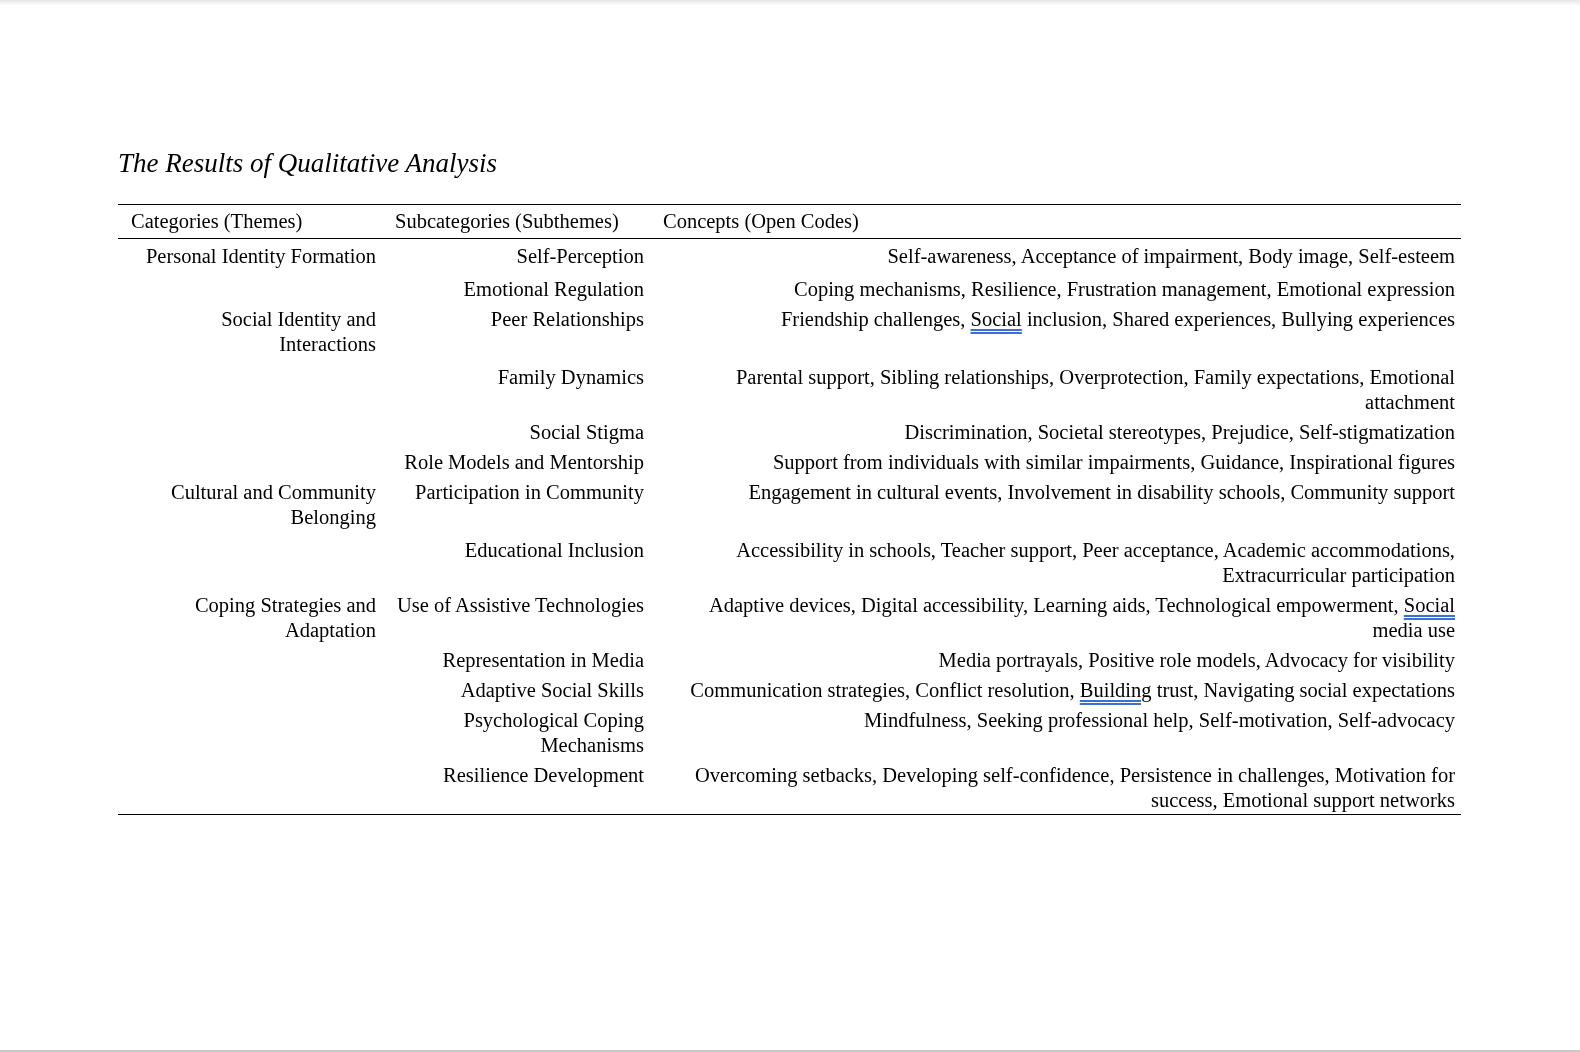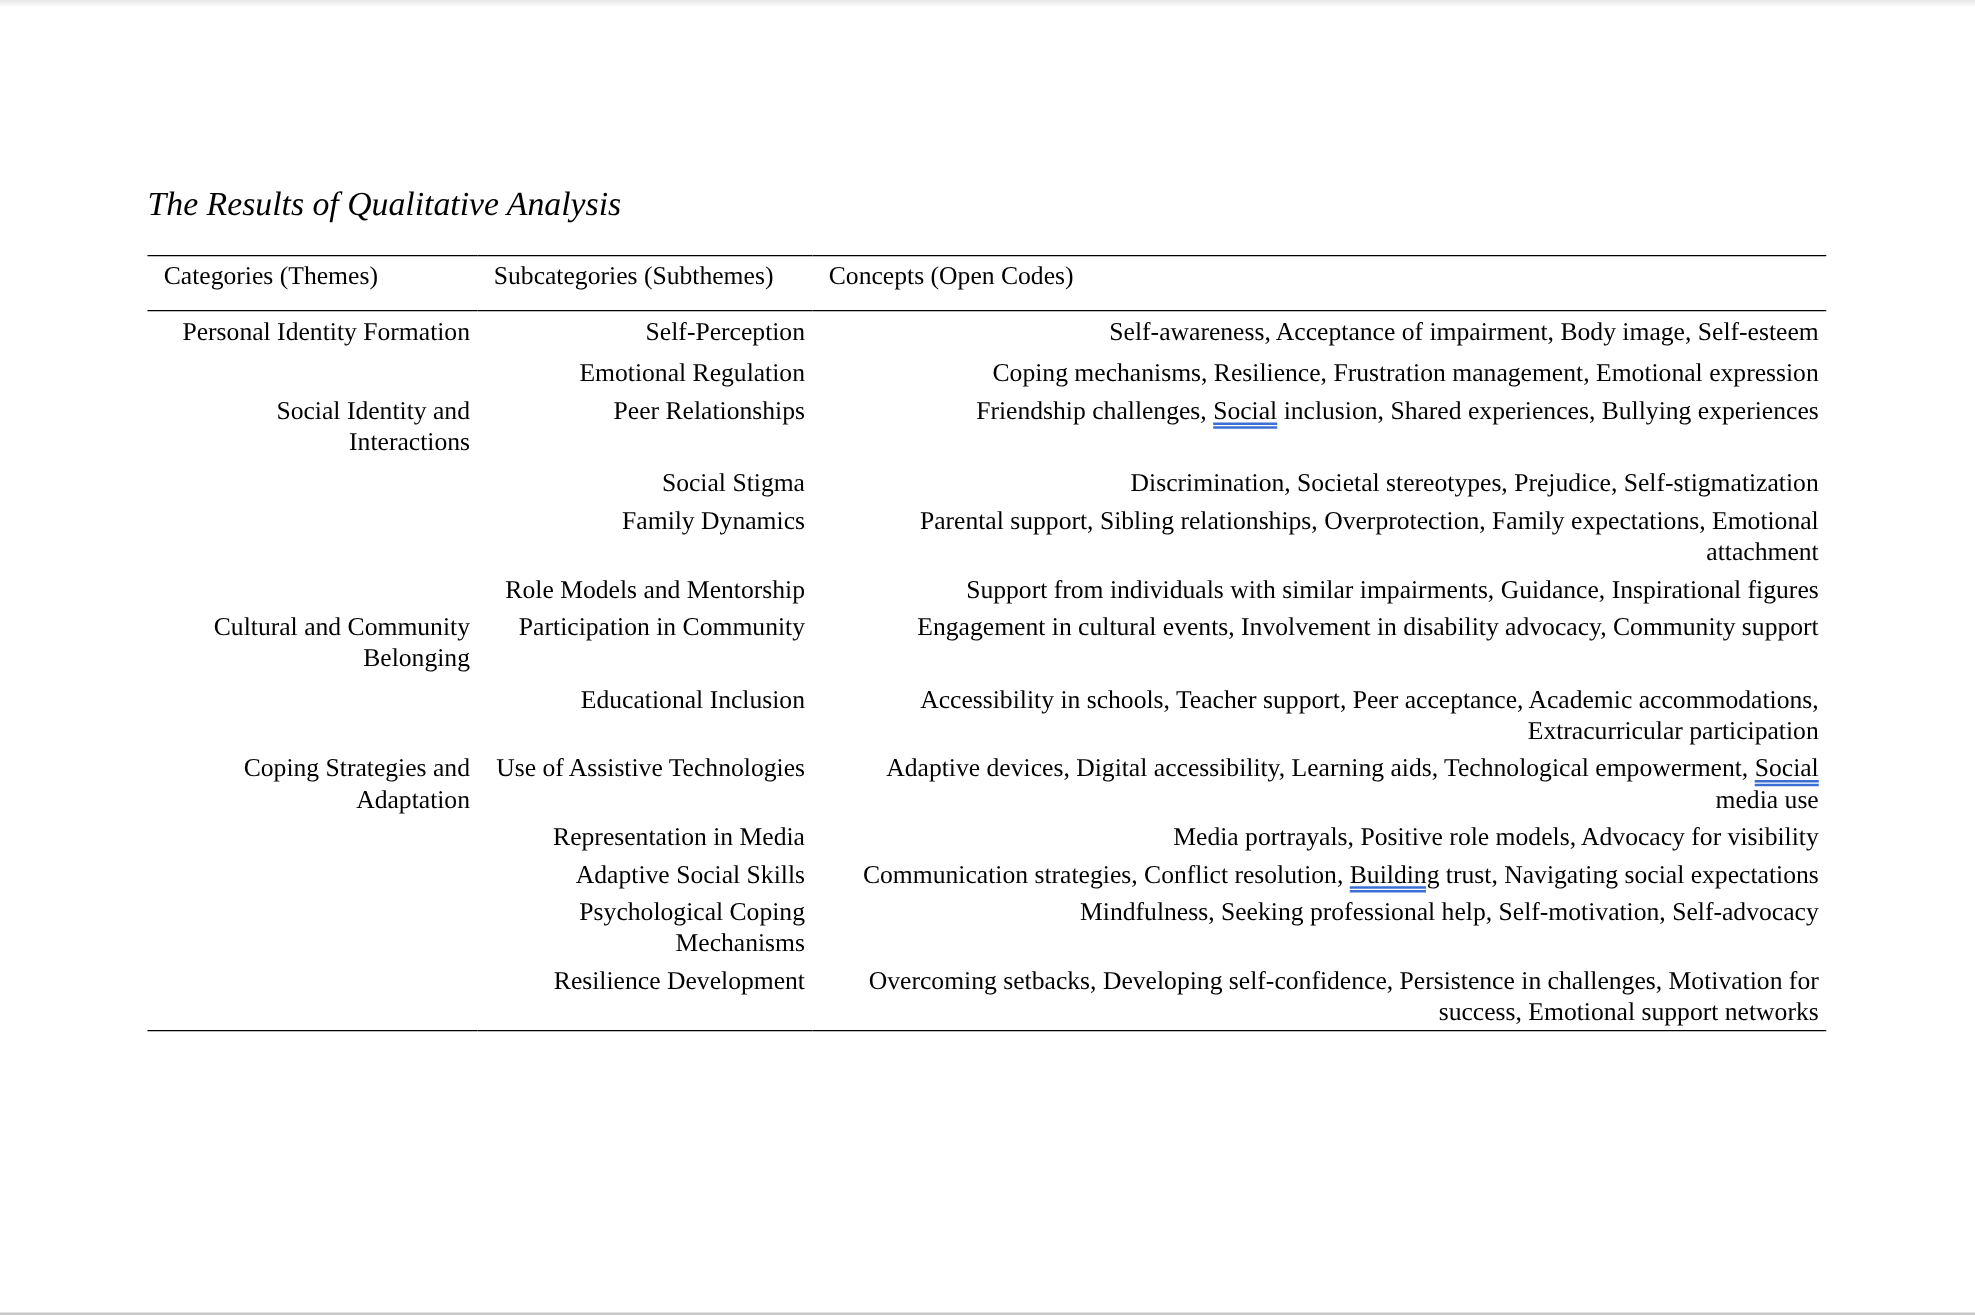--- a/index.html
+++ b/index.html
@@ -51,21 +51,21 @@
       border-top: 1.5px solid #000;
       border-bottom: 1.5px solid #000;
     }
     table.results col.c1 { width: 264px; }
     table.results col.c2 { width: 268px; }
     table.results col.c3 { width: 811px; }
     table.results th {
       font-weight: normal;
       text-align: left;
       vertical-align: top;
-      padding: 4px 6px 14px 13px;
+      padding: 4px 6px 4px 13px;
       border-bottom: 1.5px solid #000;
       white-space: nowrap;
     }
     table.results td {
       vertical-align: top;
       text-align: right;
       padding: 4px 6px 1px 13px;
     }
     table.results tr.first-row td { padding-top: 5px; }
     table.results tr.gap td { padding-bottom: 4px; }
@@ -108,37 +108,37 @@
         <td>Emotional Regulation</td>
         <td>Coping mechanisms, Resilience, Frustration management, Emotional expression</td>
       </tr>
       <tr class="gap">
         <td>Social Identity and Interactions</td>
         <td>Peer Relationships</td>
         <td><span>Friendship challenges, </span><span class="spell">Social</span><span> inclusion, Shared experiences, Bullying experiences</span></td>
       </tr>
       <tr>
         <td></td>
-        <td>Social Stigma</td>
-        <td>Discrimination, Societal stereotypes, Prejudice, Self-stigmatization</td>
+        <td>Family Dynamics</td>
+        <td>Parental support, Sibling relationships, Overprotection, Family expectations, Emotional attachment</td>
       </tr>
       <tr>
         <td></td>
-        <td>Family Dynamics</td>
-        <td>Parental support, Sibling relationships, Overprotection, Family expectations, Emotional attachment</td>
+        <td>Social Stigma</td>
+        <td>Discrimination, Societal stereotypes, Prejudice, Self-stigmatization</td>
       </tr>
       <tr>
         <td></td>
         <td>Role Models and Mentorship</td>
         <td>Support from individuals with similar impairments, Guidance, Inspirational figures</td>
       </tr>
       <tr class="gap">
         <td>Cultural and Community Belonging</td>
         <td>Participation in Community</td>
-        <td>Engagement in cultural events, Involvement in disability advocacy, Community support</td>
+        <td>Engagement in cultural events, Involvement in disability schools, Community support</td>
       </tr>
       <tr>
         <td></td>
         <td>Educational Inclusion</td>
         <td>Accessibility in schools, Teacher support, Peer acceptance, Academic accommodations, Extracurricular participation</td>
       </tr>
       <tr>
         <td>Coping Strategies and Adaptation</td>
         <td>Use of Assistive Technologies</td>
         <td><span>Adaptive devices, Digital accessibility, Learning aids, Technological empowerment, </span><span class="spell">Social</span><span> media use</span></td>

